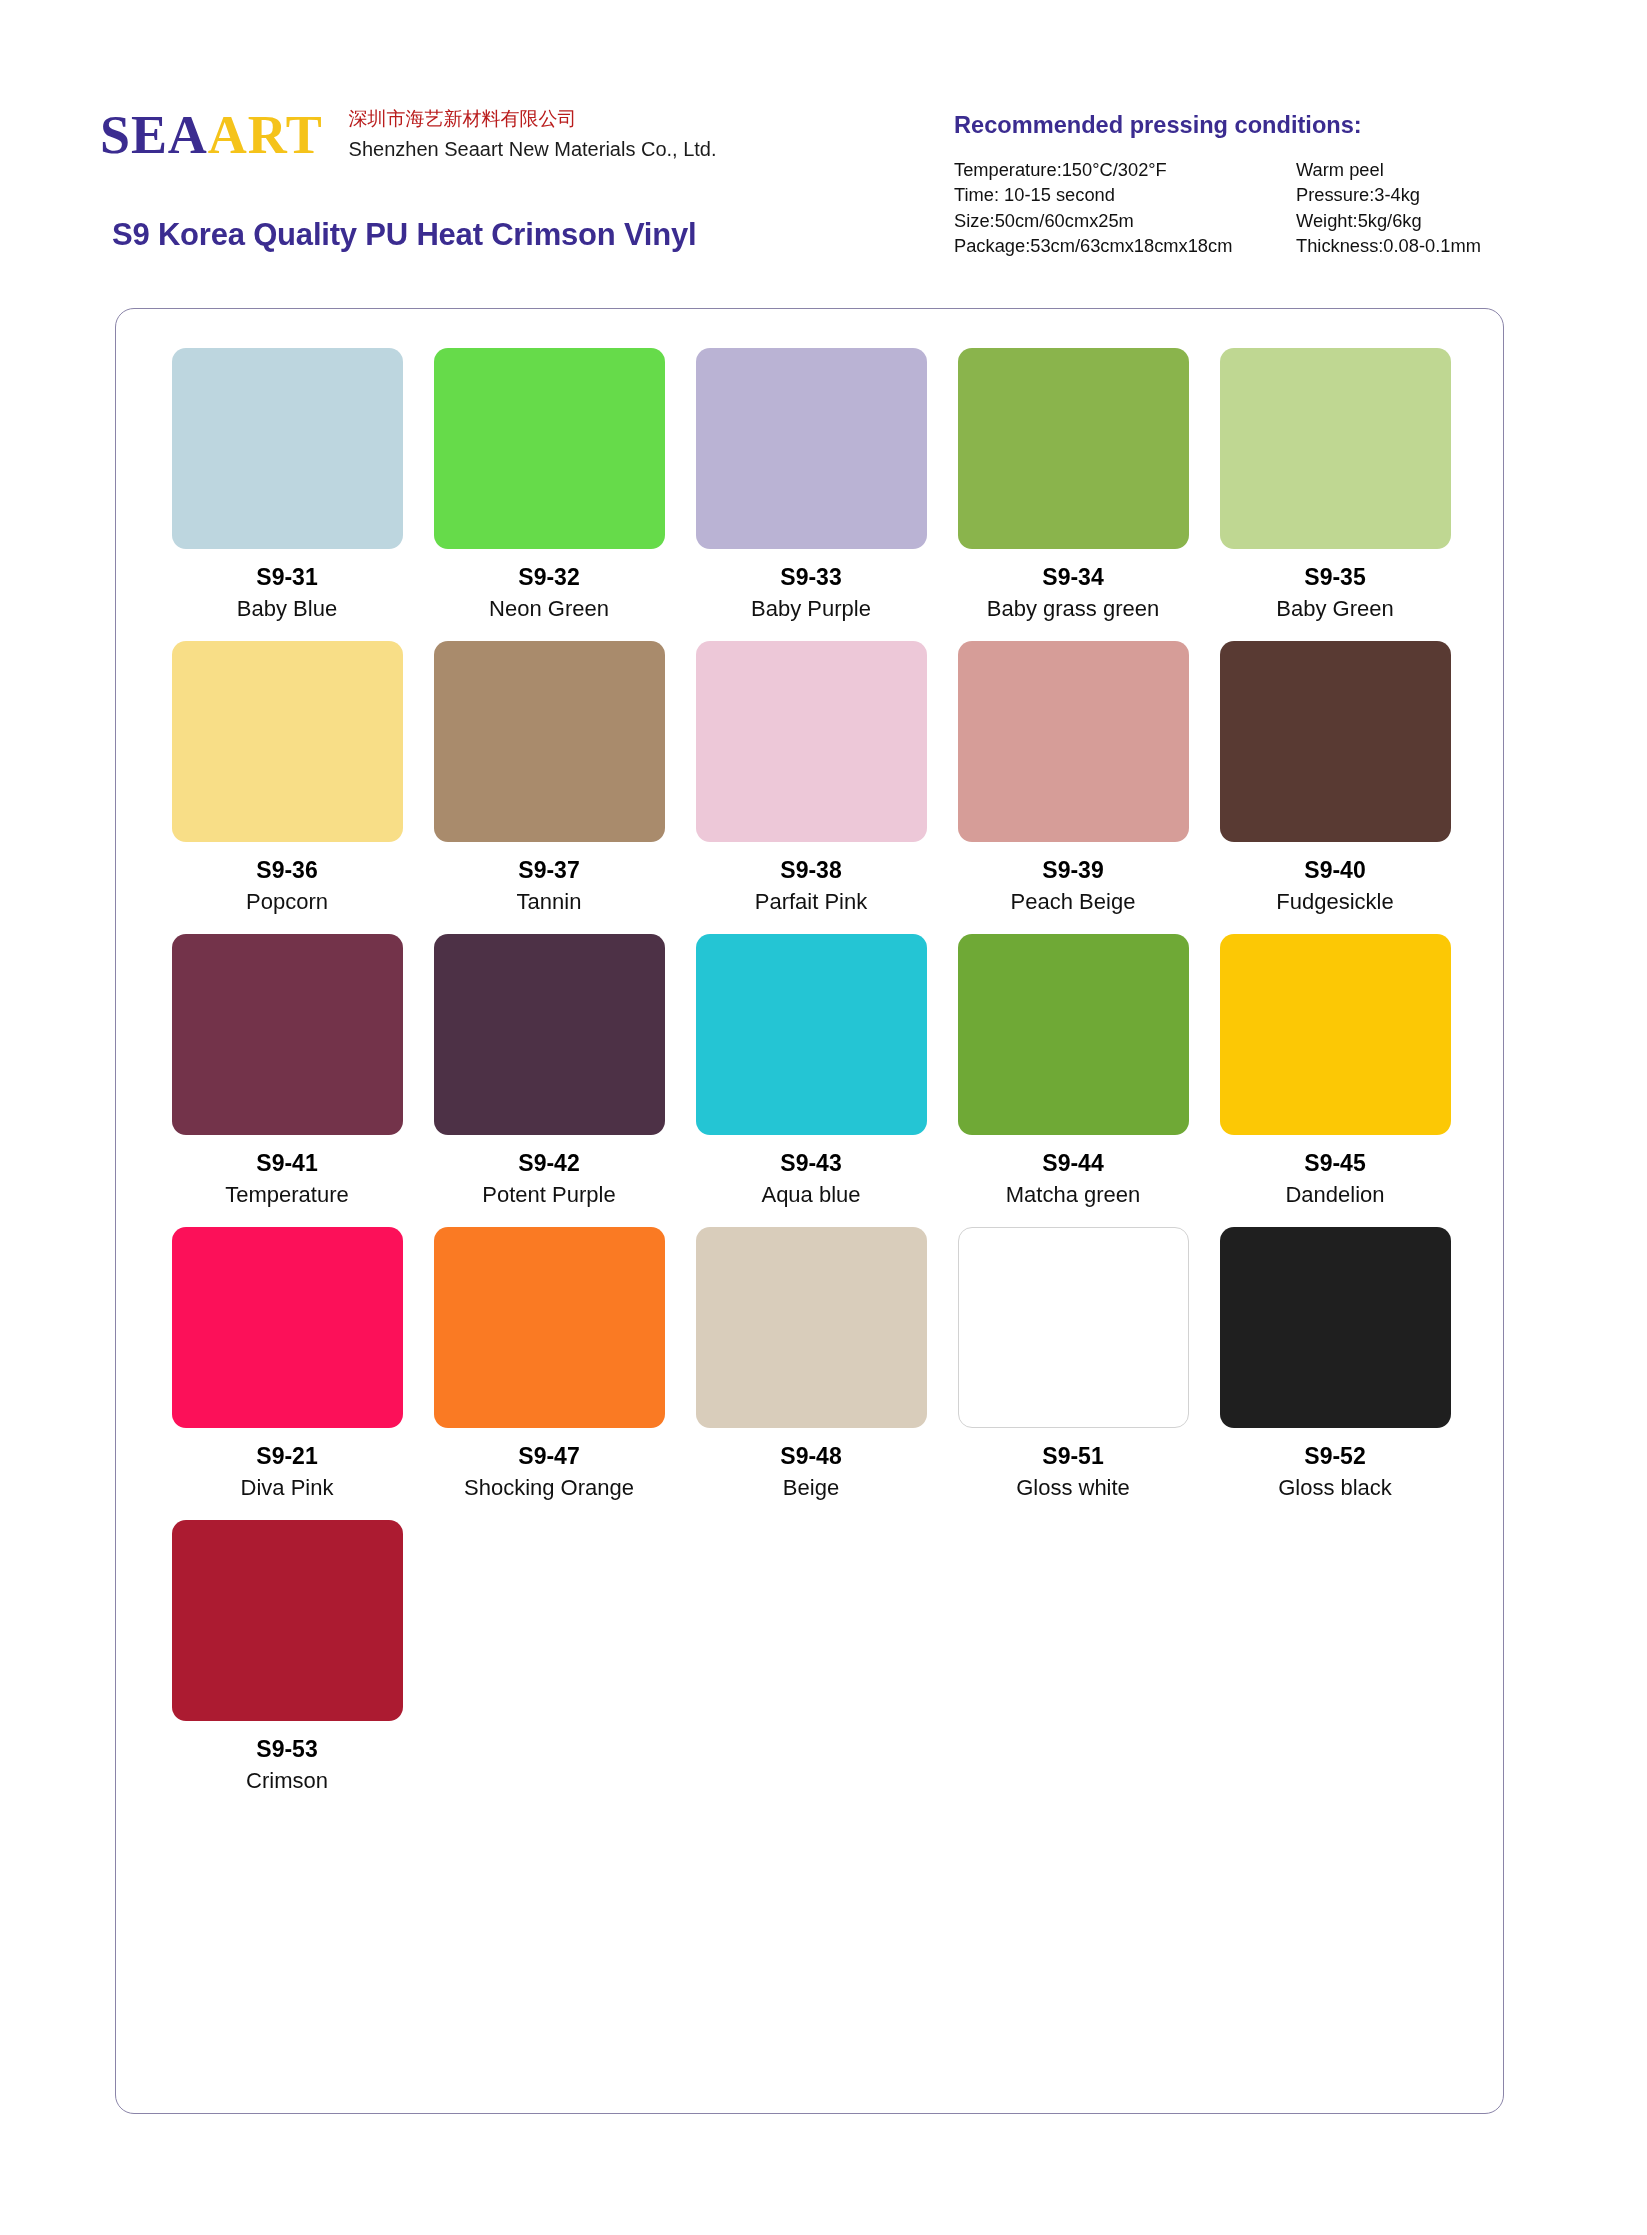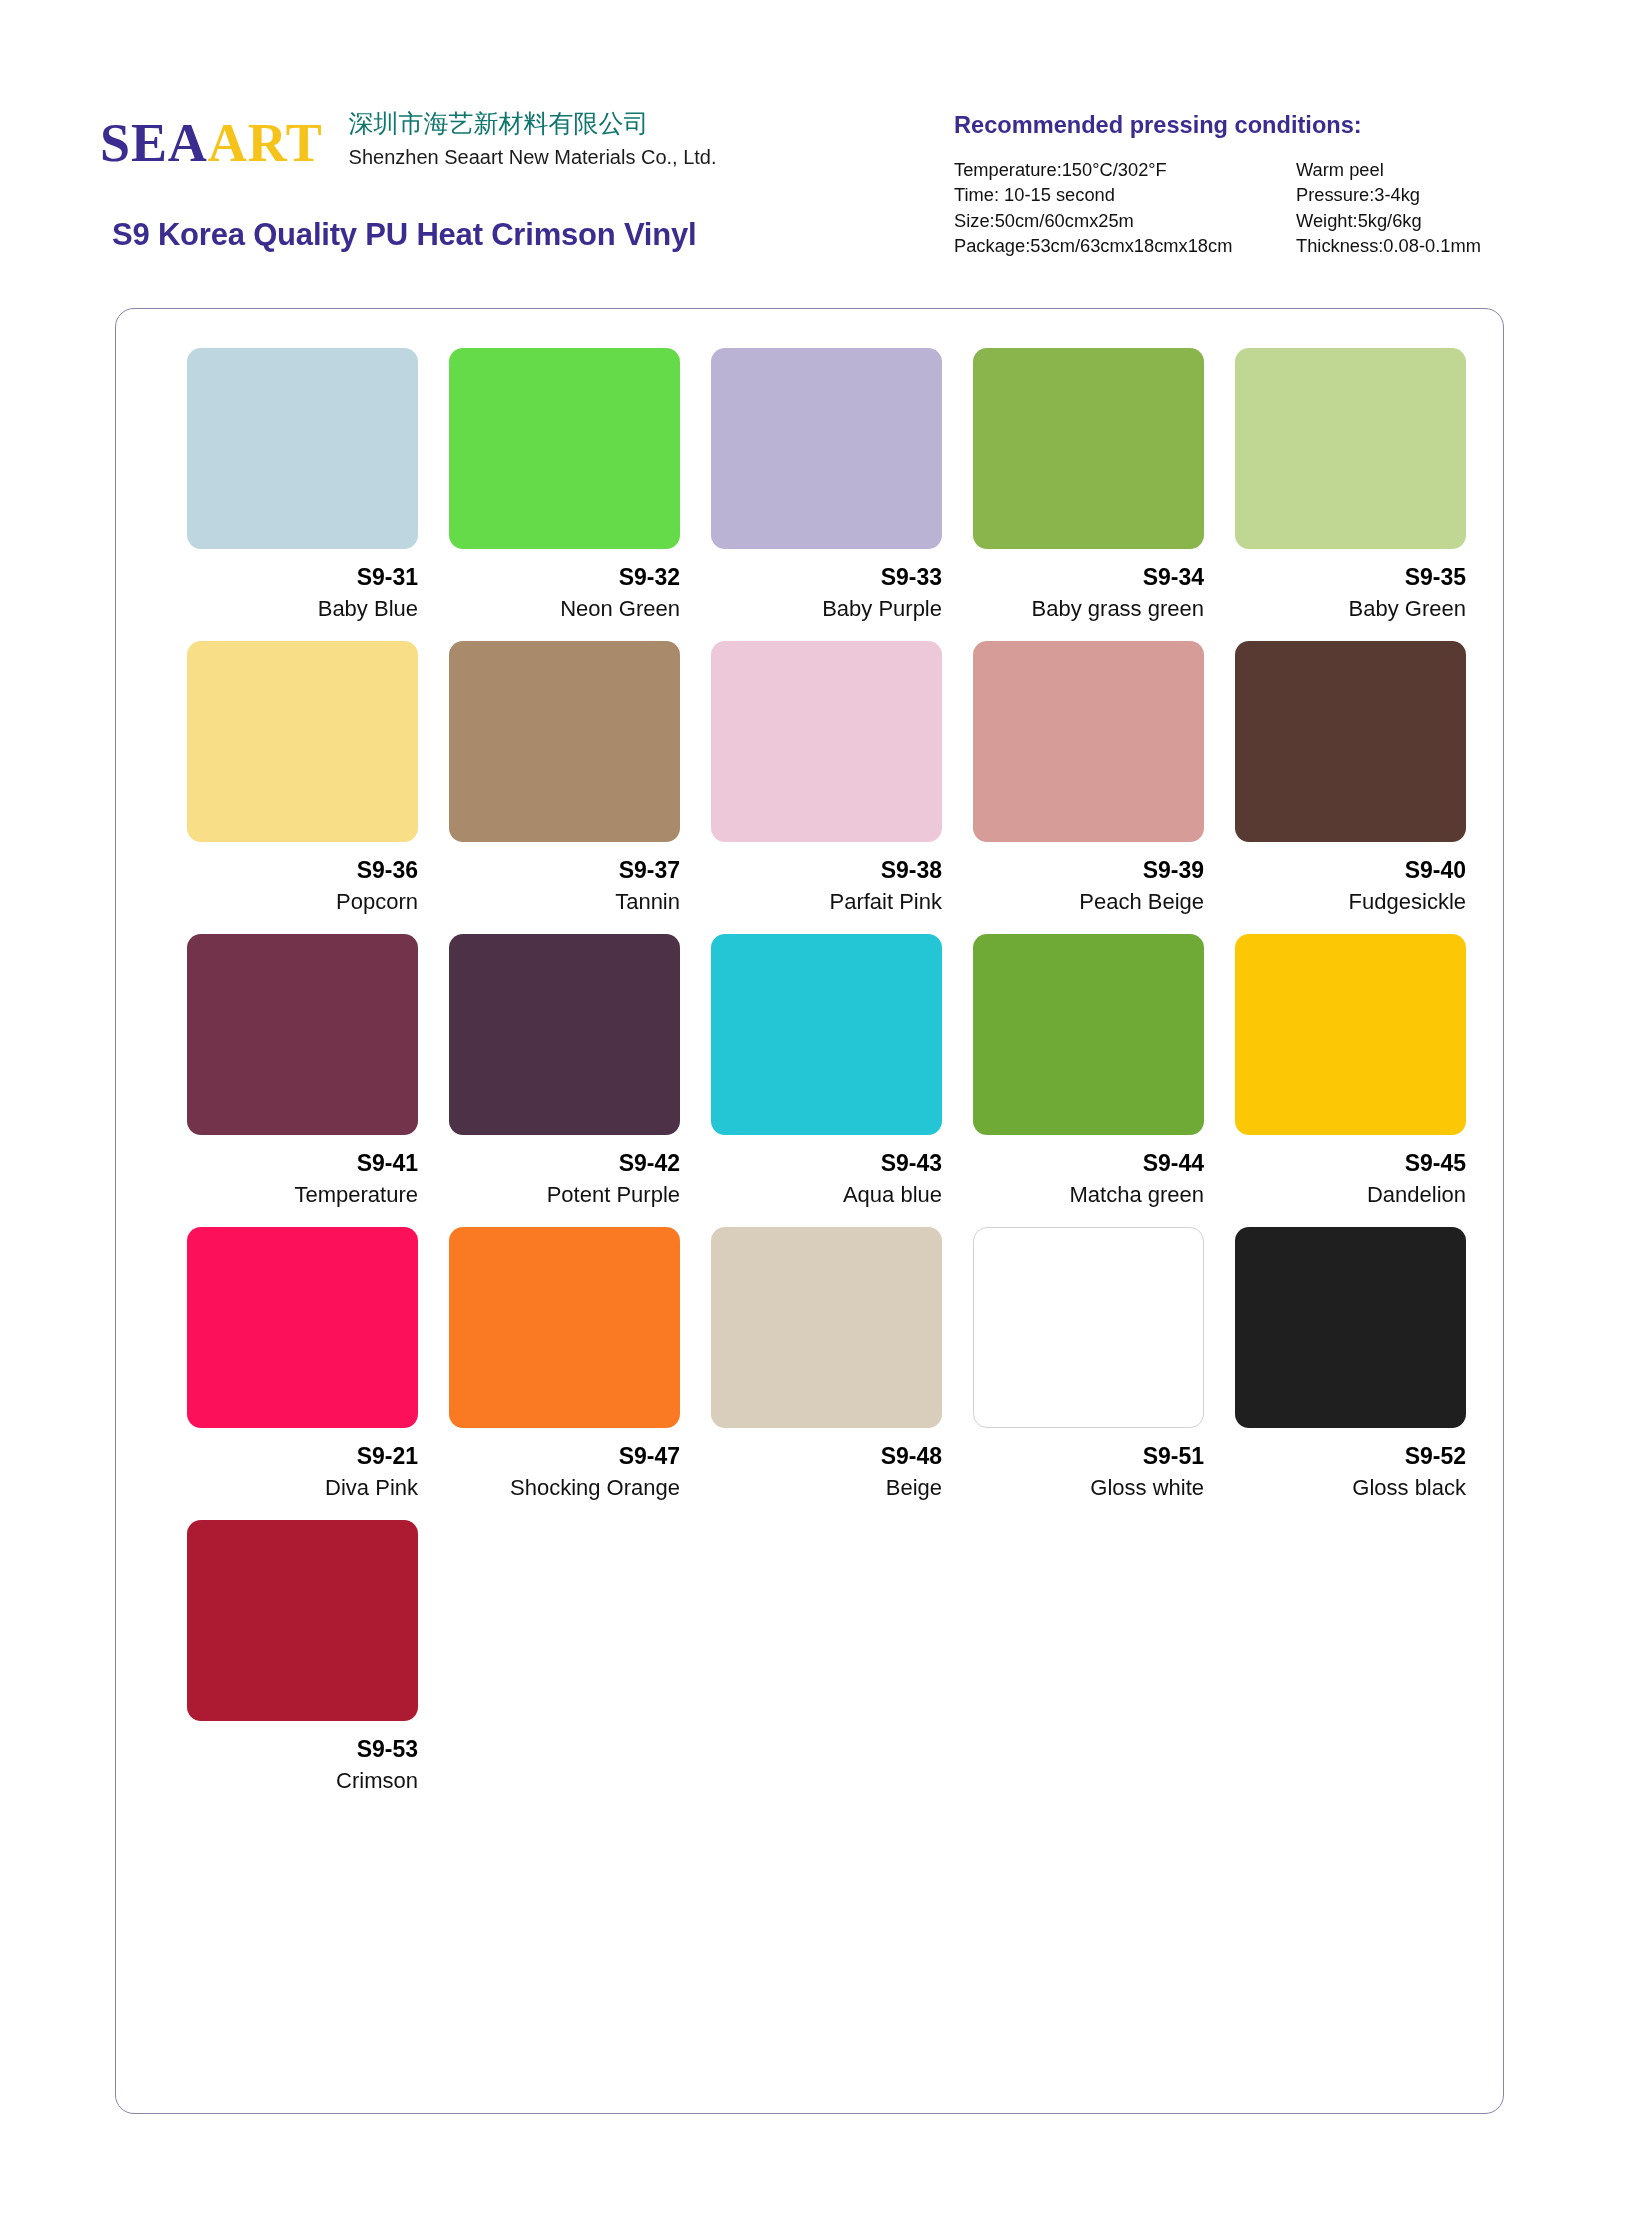--- a/index.html
+++ b/index.html
@@ -43,23 +43,23 @@
   }
   .logo-sea { color: #3B2C90; }
   .logo-art { color: #F5C31A; }
 
   .company-names {
     margin-left: 26px;
     padding-top: 3.5px;
   }
   .company-cn {
     font-family: "Liberation Sans", sans-serif;
-    font-size: 25px;
+    font-size: 19px;
     line-height: 1.28;
-    color: #0f766e;
+    color: #b91c1c;
     white-space: nowrap;
   }
   .company-en {
     font-family: "Liberation Sans", sans-serif;
     font-size: 20px;
     line-height: 1.3;
     color: #1b1b1b;
     white-space: nowrap;
     margin-top: 5px;
   }
@@ -125,21 +125,21 @@
     display: flex;
     flex-wrap: wrap;
   }
 
   .swatch-cell {
     width: 262px;
     height: 293px;
     box-sizing: border-box;
     display: flex;
     flex-direction: column;
-    align-items: flex-end;
+    align-items: center;
   }
 
   .swatch-chip {
     width: 231px;
     height: 201px;
     border-radius: 14px;
     box-sizing: border-box;
   }
   .swatch-chip.bordered {
     border: 1.3px solid #D2D2D2;

